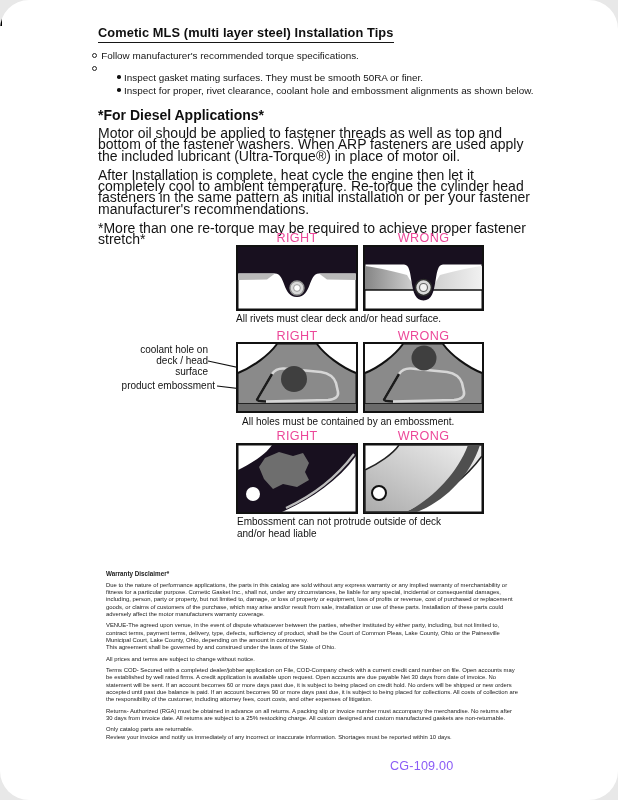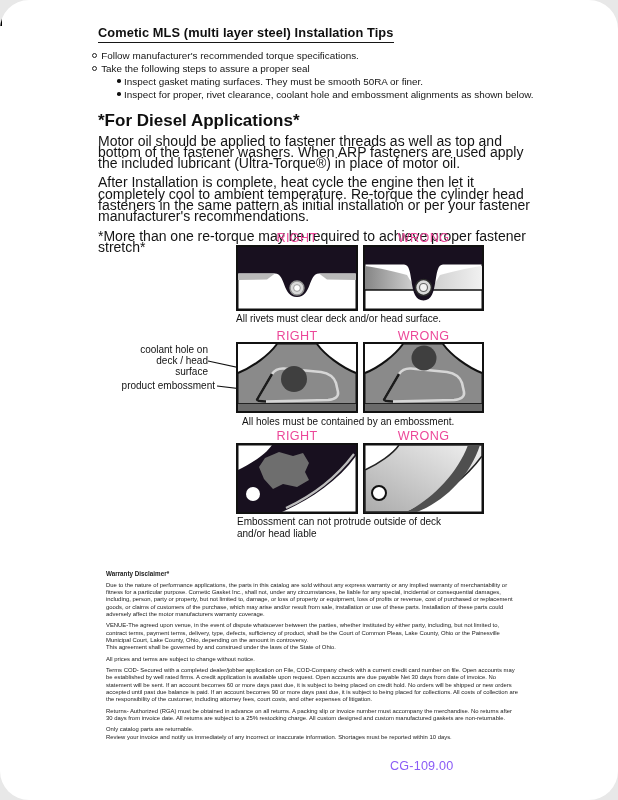--- a/index.html
+++ b/index.html
@@ -22,21 +22,21 @@
   .main-text{position:absolute;left:92px;top:23px;width:446px;}
   .title{
     display:inline-block;margin:0 0 6px 6px;font-size:12.8px;font-weight:bold;
     border-bottom:1.6px solid #161616;padding-bottom:1.5px;letter-spacing:0.1px;color:#0f0f0f;
   }
   ul.tips{list-style:none;margin:0;padding:0;font-size:9.9px;}
   ul.tips li{display:flex;align-items:flex-start;line-height:13px;}
   ul.tips ul{list-style:none;margin:0;padding:0 0 0 25px;width:100%;}
   .b1{flex:none;display:inline-block;width:3.2px;height:3.2px;border:1px solid #222;border-radius:50%;margin:4.3px 4px 0 0;}
   .b2{flex:none;display:inline-block;width:3.6px;height:3.6px;background:#111;border-radius:50%;margin:4.5px 3.5px 0 0;}
-  .diesel-heading{margin:10px 0 5px 6px;font-size:17px;font-weight:bold;color:#0f0f0f;}
+  .diesel-heading{margin:10px 0 5px 6px;font-size:14px;font-weight:bold;color:#0f0f0f;}
   .diesel-p{margin:0 0 8px 6px;width:436px;font-size:14px;line-height:11.3px;}
 
   
   .figs{position:absolute;left:0;top:0;width:618px;height:800px;}
   .hdr{position:absolute;text-align:center;font-size:12.6px;letter-spacing:0.4px;color:#ec4899;}
   .panel{position:absolute;display:block;}
   .cap{position:absolute;font-size:10px;line-height:11.5px;color:#121212;}
   .fig-label{position:absolute;font-size:10px;line-height:11px;text-align:right;color:#121212;}
   .fig-label span{display:block;}
   .leaders{position:absolute;left:105px;top:338px;}
@@ -57,21 +57,20 @@
 
   <div class="main-text">
     <h1 class="title">Cometic MLS (multi layer steel) Installation Tips</h1>
     <ul class="tips">
       <li>
           <span class="b1"></span>
           <span>Follow manufacturer's recommended torque specifications.</span>
         </li>
       <li>
           <span class="b1"></span>
-          <span>Take the following steps to assure a proper seal</span>
         </li>
       <li>
         <ul>
           <li>
               <span class="b2"></span>
               <span>Inspect gasket mating surfaces.  They must be smooth 50RA or finer.</span>
             </li>
           <li>
               <span class="b2"></span>
               <span>Inspect for proper, rivet clearance, coolant hole and embossment alignments as shown below.</span>

